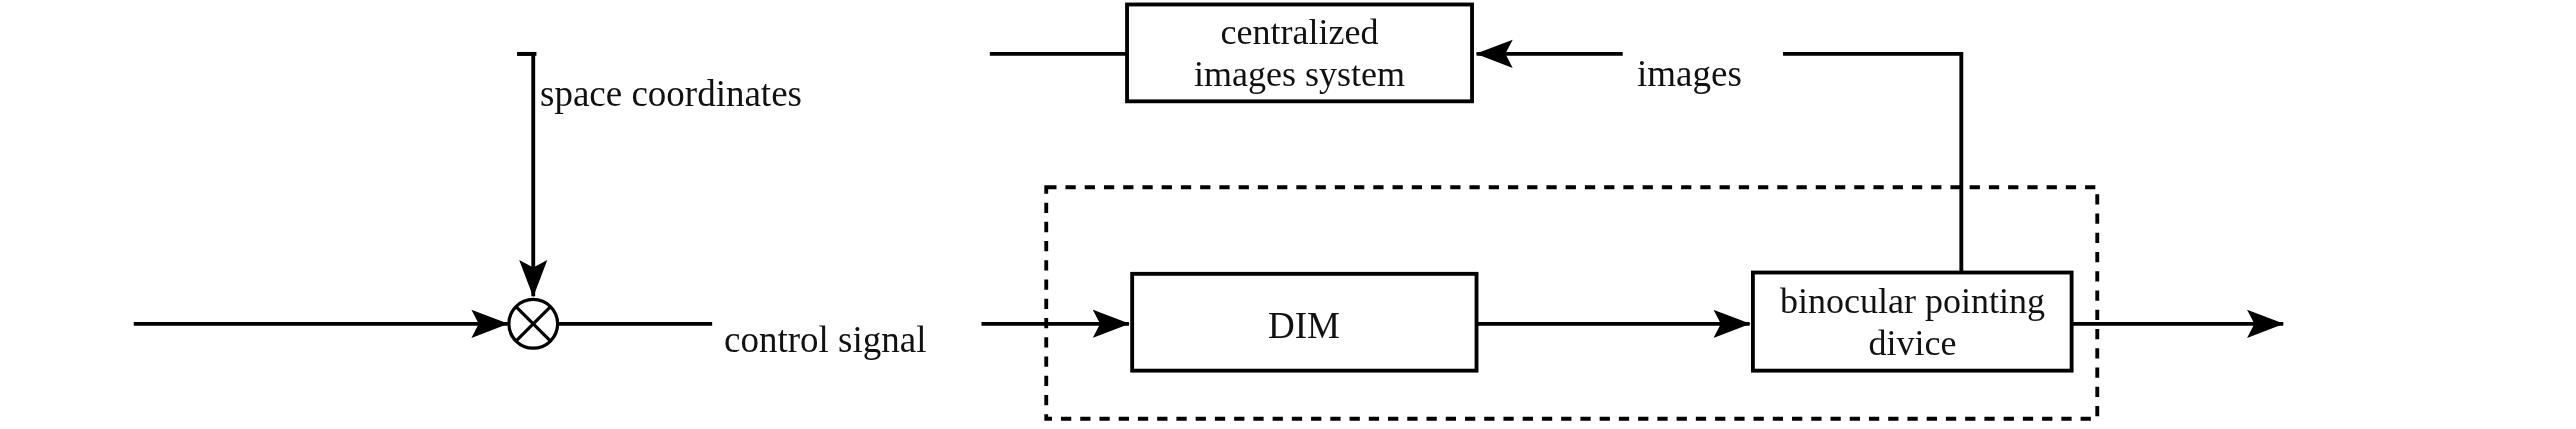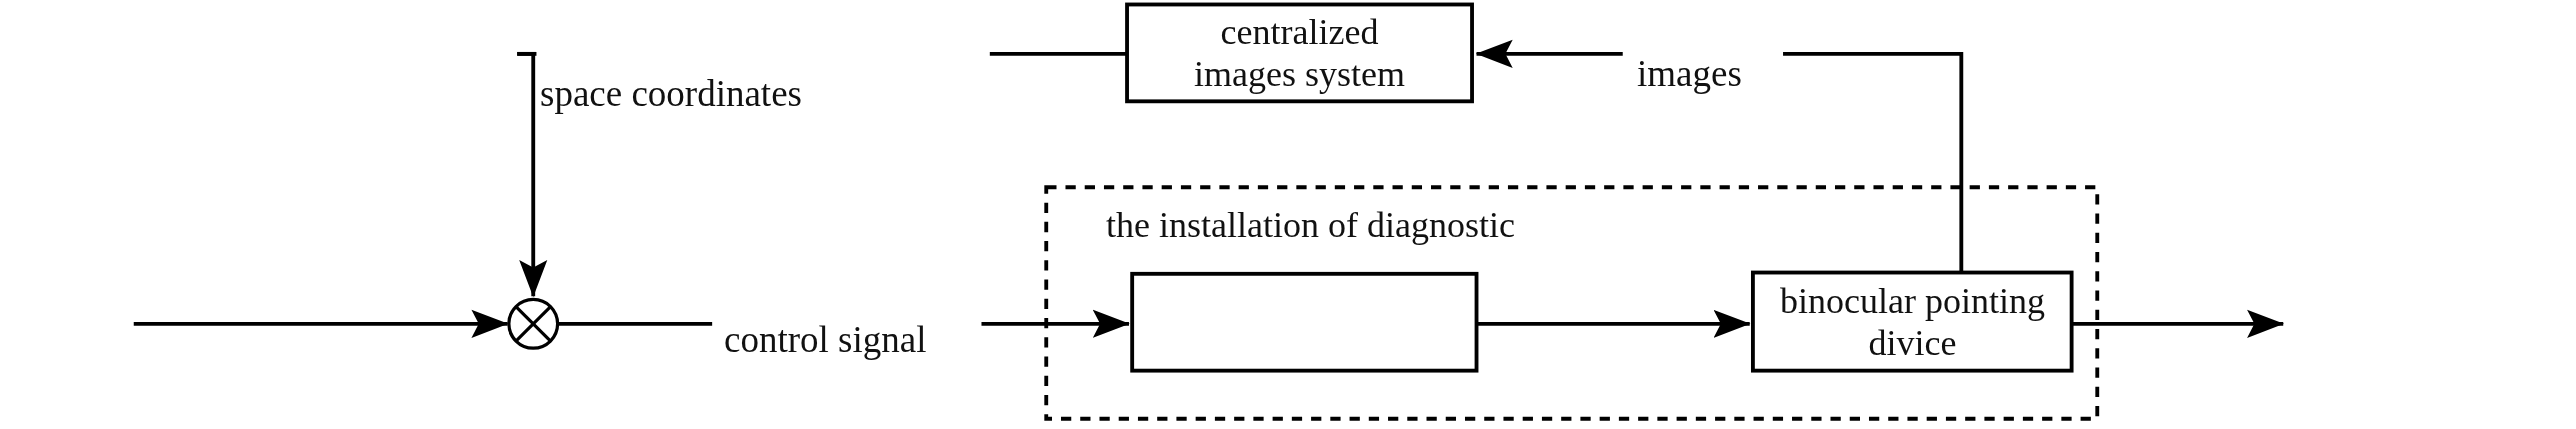--- a/index.html
+++ b/index.html
@@ -73,22 +73,24 @@
 
   <div class="lbl" style="left:1637px;top:35px;font-size:37px;margin-top:20px;">images</div>
 
   <div class="lbl" style="left:724px;top:321px;font-size:37px;">control signal</div>
 
   <div class="boxtext two-line" style="left:1127px;top:12.2px;width:345px;font-size:36px;">
     <div>centralized</div>
     <div>images system</div>
   </div>
 
-  <div class="lbl" style="left:1106px;top:207px;font-size:36px;">the installation of diagnostic</div>
 
+  <div class="boxtext" style="left:1132px;top:304px;width:344px;font-size:37px;">
+    <div>DIM</div>
+  </div>
 
   <div class="boxtext two-line" style="left:1753px;top:281px;width:319px;font-size:36px;">
     <div>binocular pointing</div>
     <div>divice</div>
   </div>
 
 </div>
 
 
 </body></html>

